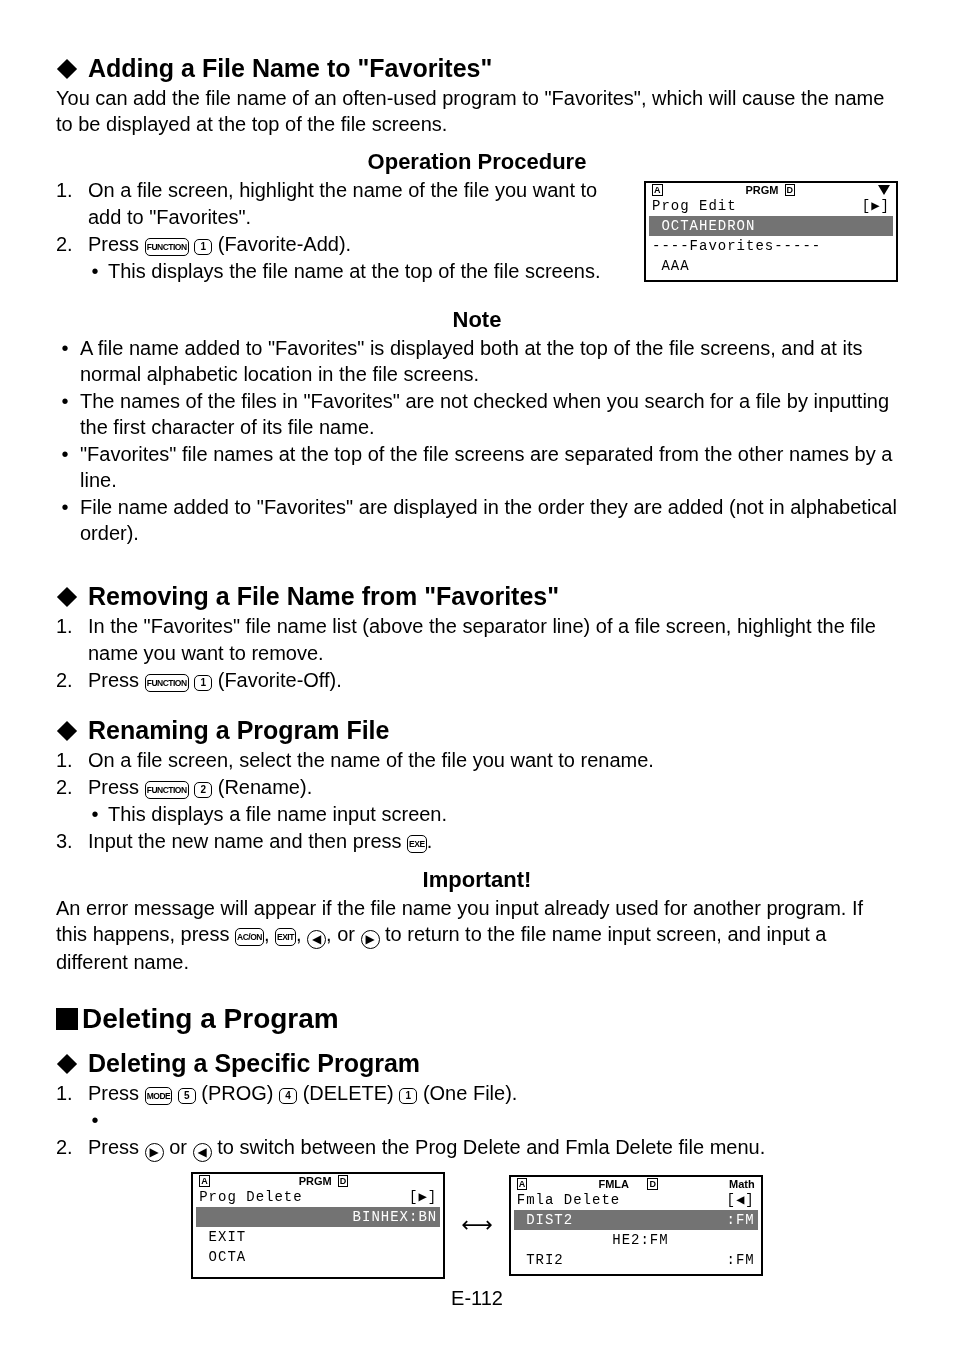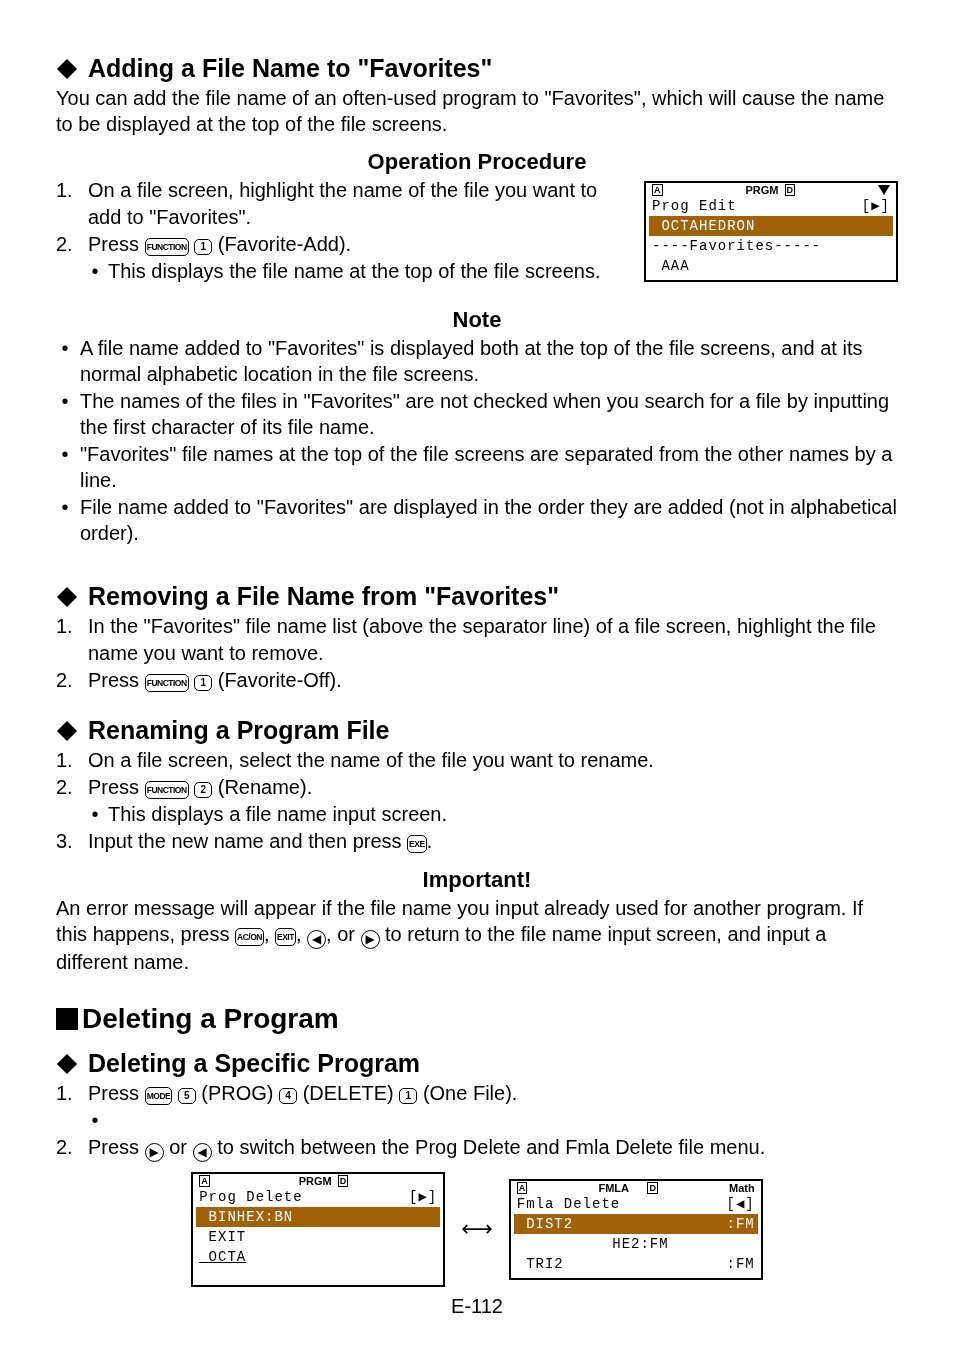--- a/index.html
+++ b/index.html
@@ -138,21 +138,21 @@
     font-family: Arial, sans-serif;
   }
   .lcd .row {
     font-size:14px;
     padding: 0 6px;
     line-height:20px;
     white-space:pre;
     letter-spacing:1px;
   }
   .lcd .row.inv {
-    background:#a16207;
+    background:#737373;
     color:#fff;
     margin:0 3px;
     padding:0 3px;
   }
   .lcd-pair {
     display:flex;
     align-items:center;
     justify-content:center;
     gap:16px;
     margin-top:10px;
@@ -341,23 +341,23 @@
 
   <div class="lcd-pair">
 
     <div class="lcd">
       <div class="statusbar">
         <span><span class="indicator-box">A</span></span>
         <span><span>PRGM</span>&nbsp;&nbsp;<span class="indicator-box">D</span></span>
         <span></span>
       </div>
       <div class="row"><span style="display:flex;justify-content:space-between;"><span>Prog Delete</span><span>[▶]</span></span></div>
-      <div class="row inv"><span style="display:flex;justify-content:flex-start;"><span> BINHEX</span><span>:BN</span></span></div>
+      <div class="row inv"><span style="display:flex;justify-content:flex-end;"><span> BINHEX</span><span>:BN</span></span></div>
       <div class="row"> EXIT</div>
-      <div class="row" style="padding-bottom:18px;text-decoration:underline;"> OCTA</div>
+      <div class="row" style="padding-bottom:10px;"> OCTA</div>
     </div>
 
     <span class="dbl-arrow">⟷</span>
 
     <div class="lcd">
       <div class="statusbar">
         <span><span class="indicator-box">A</span></span>
         <span><span>FMLA</span>&nbsp;&nbsp;&nbsp;&nbsp;&nbsp;&nbsp;<span class="indicator-box">D</span></span>
         <span>Math</span>
       </div>

